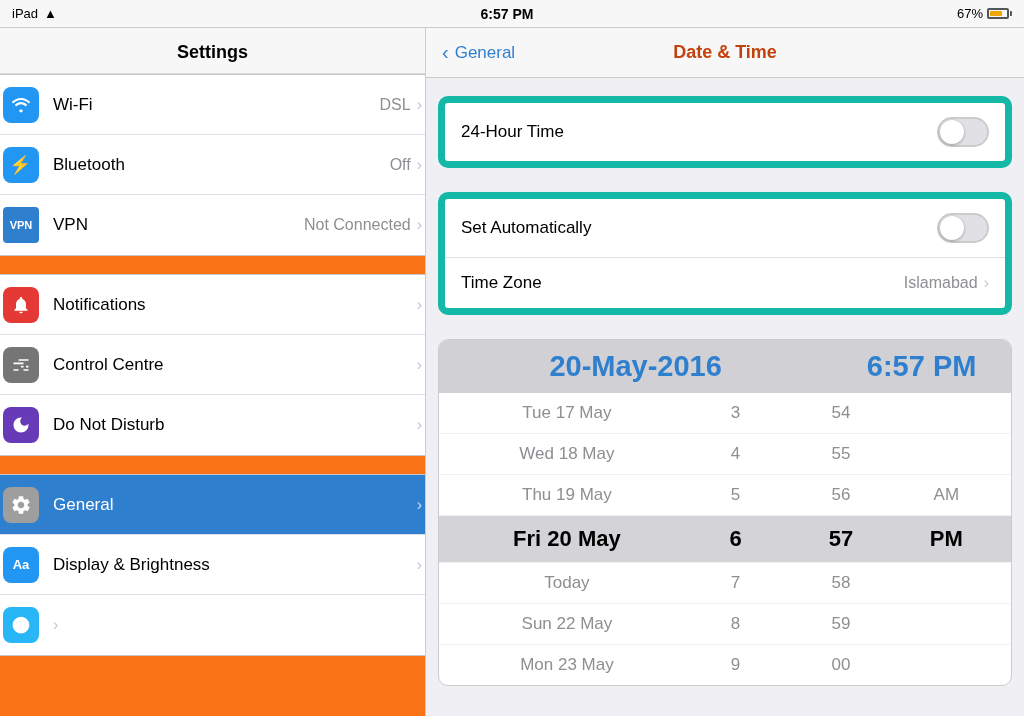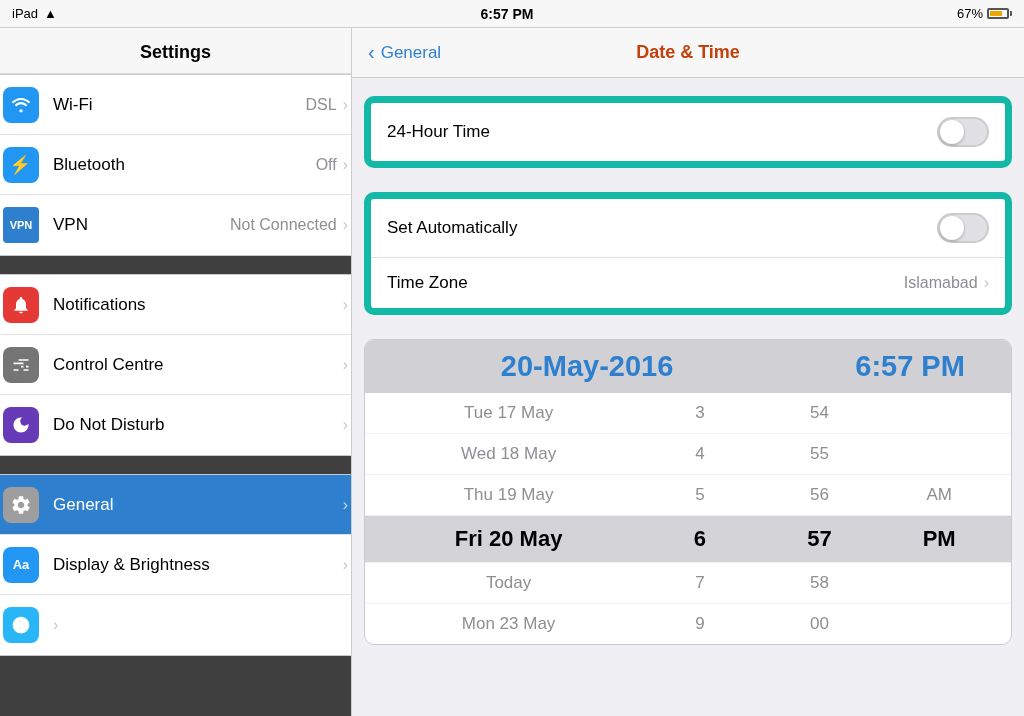--- a/index.html
+++ b/index.html
@@ -43,22 +43,22 @@
 
     
     .main-layout {
       display: flex;
       flex: 1;
       overflow: hidden;
     }
 
     
     .left-panel {
-      width: 352px;
-      background: #404040;
+      width: 426px;
+      background: #f97316;
       display: flex;
       flex-direction: column;
       border-right: 1px solid #ccc;
     }
     .settings-title {
       text-align: center;
       font-size: 18px;
       font-weight: 600;
       padding: 14px 0 10px;
       background: #f7f7f7;
@@ -406,20 +406,26 @@
               <div class="picker-cell bold">57</div>
               <div class="picker-cell bold">PM</div>
             </div>
             <div class="picker-row">
               <div class="picker-cell date-cell">Today</div>
               <div class="picker-cell">7</div>
               <div class="picker-cell">58</div>
               <div class="picker-cell"></div>
             </div>
             <div class="picker-row">
+              <div class="picker-cell date-cell">Sun 22 May</div>
+              <div class="picker-cell">8</div>
+              <div class="picker-cell">59</div>
+              <div class="picker-cell"></div>
+            </div>
+            <div class="picker-row">
               <div class="picker-cell date-cell">Mon 23 May</div>
               <div class="picker-cell">9</div>
               <div class="picker-cell">00</div>
               <div class="picker-cell"></div>
             </div>
           </div>
       </div>
 
     </div>
   </div>

